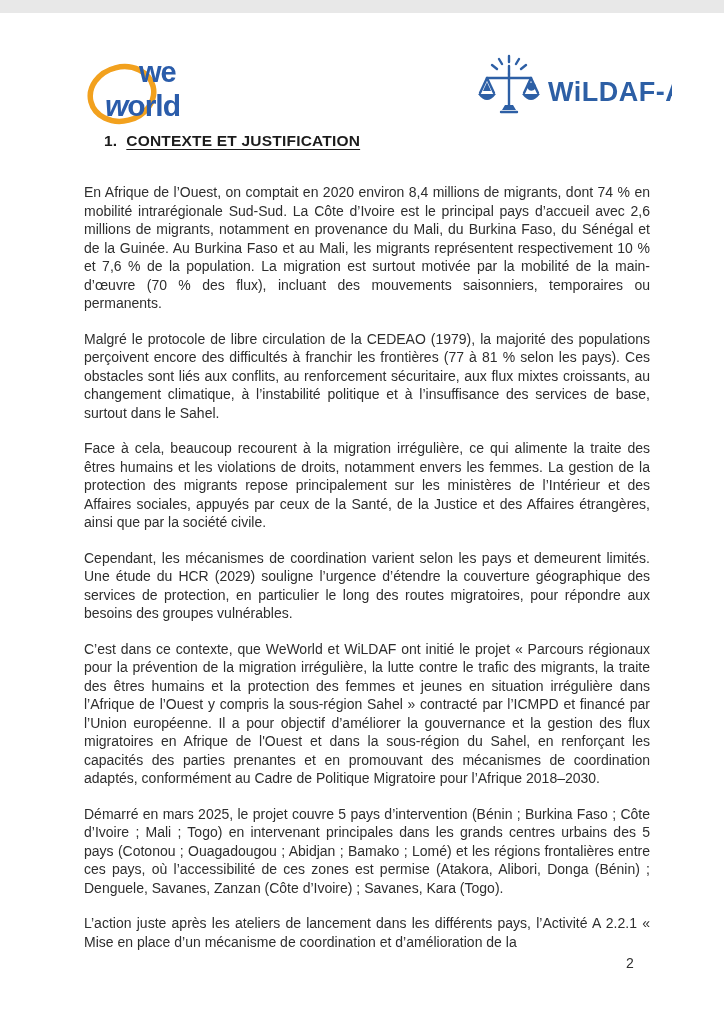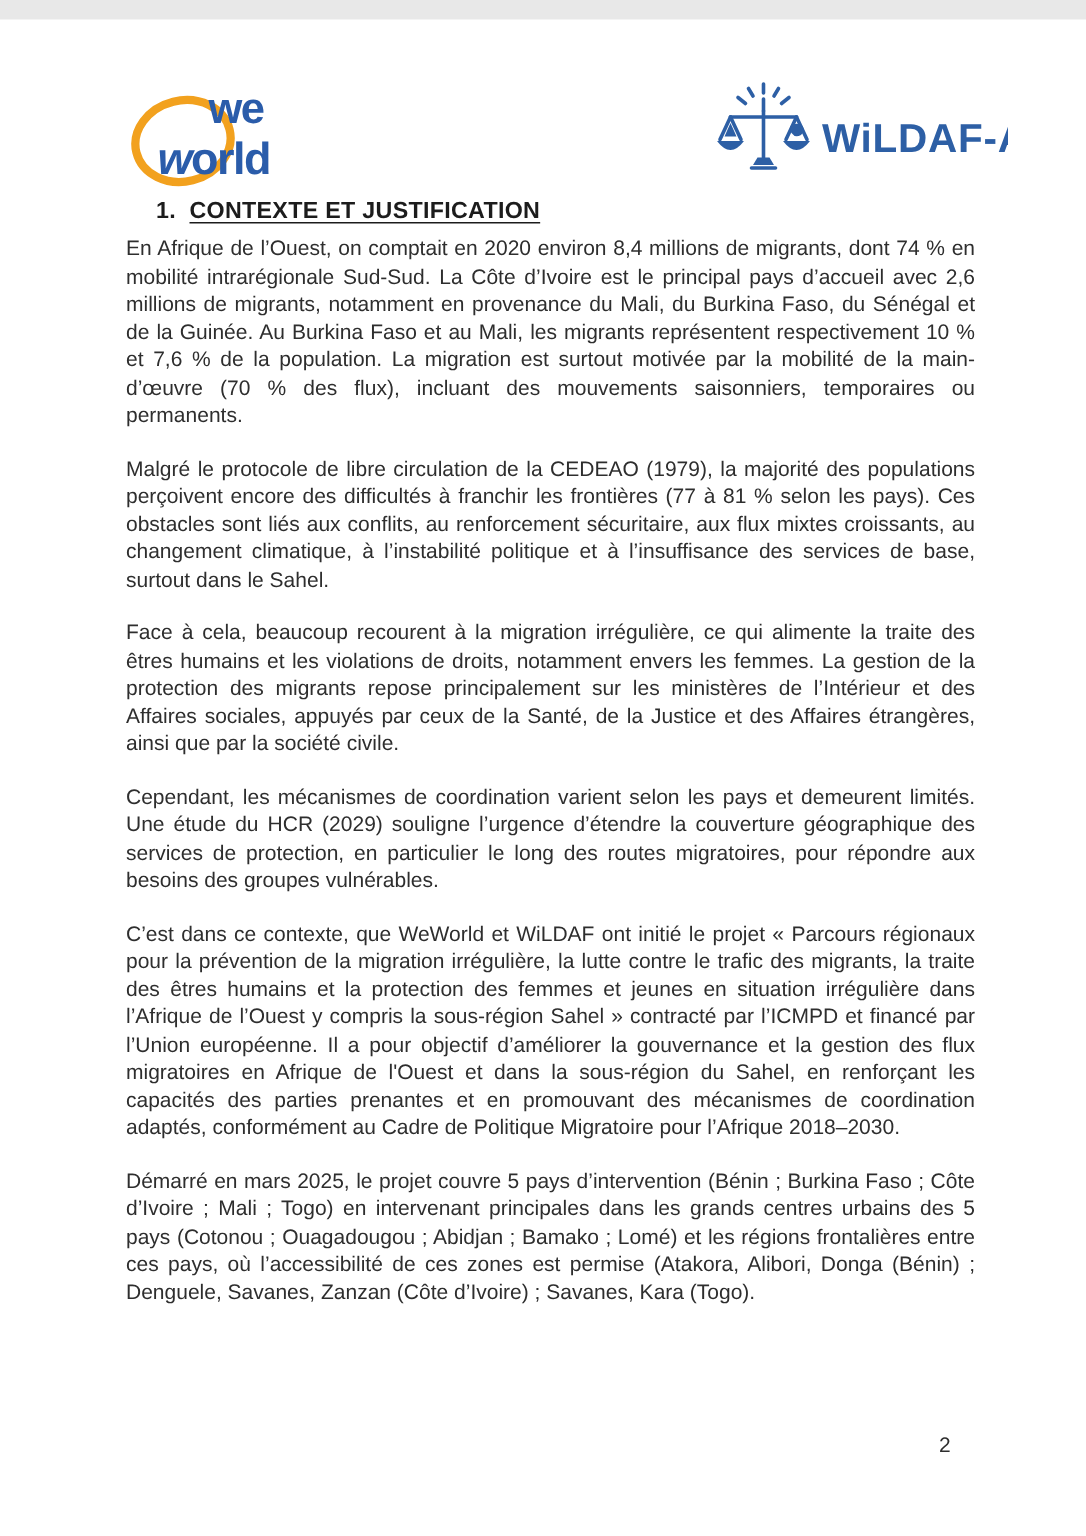--- a/index.html
+++ b/index.html
@@ -28,21 +28,21 @@
     color: #1c1c1c;
     letter-spacing: 0.2px;
   }
   .heading .num { display: inline-block; margin-right: 9px; }
   .heading .title { text-decoration: underline; text-underline-offset: 3px; }
 
   
   .body-text {
     position: absolute;
     left: 84px;
-    top: 143px;
+    top: 170px;
     width: 566px;
     font-size: 14px;
     line-height: 18.5px;
     text-align: justify;
   }
   .body-text p { margin: 0 0 17px 0; }
 
   
   .page-number {
     position: absolute;
@@ -105,17 +105,18 @@
     <span class="num">1.</span><span class="title">CONTEXTE ET JUSTIFICATION</span>
   </div>
 
   <div class="body-text">
     <p>En Afrique de l’Ouest, on comptait en 2020 environ 8,4 millions de migrants, dont 74 % en mobilité intrarégionale Sud-Sud. La Côte d’Ivoire est le principal pays d’accueil avec 2,6 millions de migrants, notamment en provenance du Mali, du Burkina Faso, du Sénégal et de la Guinée. Au Burkina Faso et au Mali, les migrants représentent respectivement 10 % et 7,6 % de la population. La migration est surtout motivée par la mobilité de la main-d’œuvre (70 % des flux), incluant des mouvements saisonniers, temporaires ou permanents.</p>
     <p>Malgré le protocole de libre circulation de la CEDEAO (1979), la majorité des populations perçoivent encore des difficultés à franchir les frontières (77 à 81 % selon les pays). Ces obstacles sont liés aux conflits, au renforcement sécuritaire, aux flux mixtes croissants, au changement climatique, à l’instabilité politique et à l’insuffisance des services de base, surtout dans le Sahel.</p>
     <p>Face à cela, beaucoup recourent à la migration irrégulière, ce qui alimente la traite des êtres humains et les violations de droits, notamment envers les femmes. La gestion de la protection des migrants repose principalement sur les ministères de l’Intérieur et des Affaires sociales, appuyés par ceux de la Santé, de la Justice et des Affaires étrangères, ainsi que par la société civile.</p>
     <p>Cependant, les mécanismes de coordination varient selon les pays et demeurent limités. Une étude du HCR (2029) souligne l’urgence d’étendre la couverture géographique des services de protection, en particulier le long des routes migratoires, pour répondre aux besoins des groupes vulnérables.</p>
     <p>C’est dans ce contexte, que WeWorld et WiLDAF ont initié le projet « Parcours régionaux pour la prévention de la migration irrégulière, la lutte contre le trafic des migrants, la traite des êtres humains et la protection des femmes et jeunes en situation irrégulière dans l’Afrique de l’Ouest y compris la sous-région Sahel » contracté par l’ICMPD et financé par l’Union européenne. Il a pour objectif d’améliorer la gouvernance et la gestion des flux migratoires en Afrique de l'Ouest et dans la sous-région du Sahel, en renforçant les capacités des parties prenantes et en promouvant des mécanismes de coordination adaptés, conformément au Cadre de Politique Migratoire pour l’Afrique 2018–2030.</p>
     <p>Démarré en mars 2025, le projet couvre 5 pays d’intervention (Bénin ; Burkina Faso ; Côte d’Ivoire ; Mali ; Togo) en intervenant principales dans les grands centres urbains des 5 pays (Cotonou ; Ouagadougou ; Abidjan ; Bamako ; Lomé) et les régions frontalières entre ces pays, où l’accessibilité de ces zones est permise (Atakora, Alibori, Donga (Bénin) ; Denguele, Savanes, Zanzan (Côte d’Ivoire) ; Savanes, Kara (Togo).</p>
+    <p>L’action juste après les ateliers de lancement dans les différents pays, l’Activité A 2.2.1 « Mise en place d’un mécanisme de coordination et d’amélioration de la</p>
   </div>
 
   <div class="page-number">2</div>
 
 </div>
 
 </body></html>

